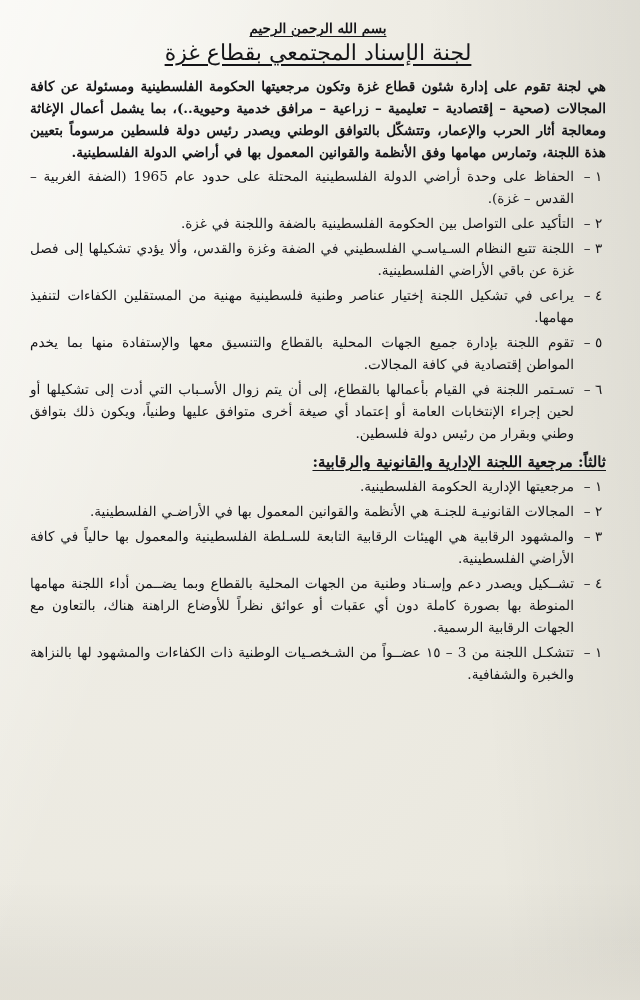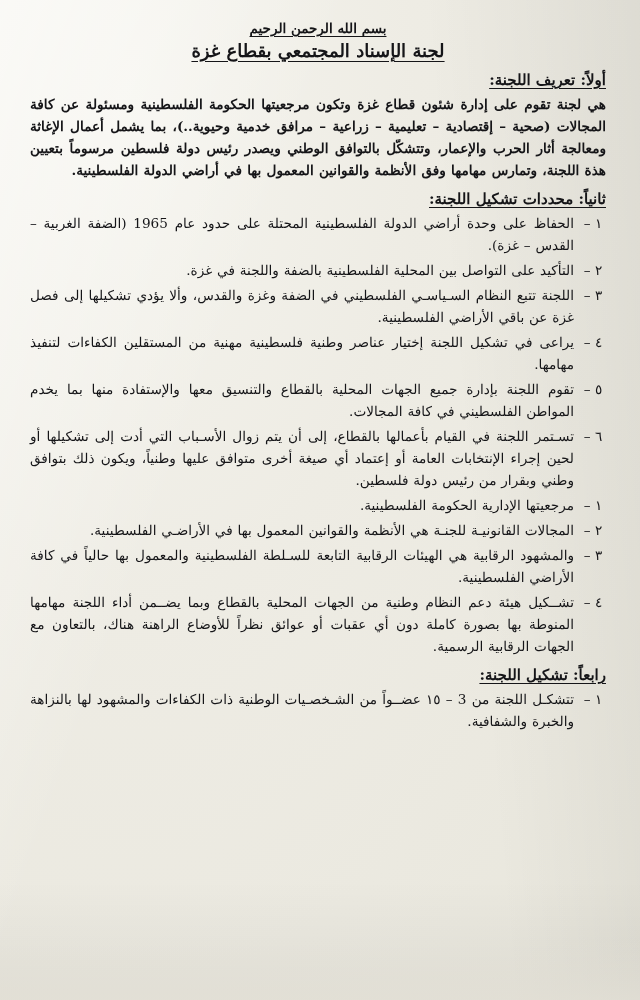--- a/index.html
+++ b/index.html
@@ -56,22 +56,22 @@
     font-size: 13.5px;
     font-weight: 700;
     letter-spacing: 0.3px;
     margin: 2px 0 4px 0;
     text-decoration: underline;
     text-underline-offset: 3px;
   }
   .doc-title {
     text-align: center;
     font-family: "DejaVu Serif", serif;
-    font-size: 18px;
-    font-weight: 700;
+    font-size: 22px;
+    font-weight: 400;
     letter-spacing: 1.2px;
     margin: 2px 0 10px 0;
     text-decoration: underline;
     text-underline-offset: 4px;
   }
 
   .section-head {
     font-family: "DejaVu Serif", serif;
     font-size: 15px;
     font-weight: 700;
@@ -128,71 +128,69 @@
 </style>
 </head>
 <body>
 
 <div class="page">
   <div class="content">
 
     <div class="basmala">بسم الله الرحمن الرحيم</div>
     <div class="doc-title">لجنة الإسناد المجتمعي بقطاع غزة</div>
 
-    <div class="section-head">أولاً: تعريف اللجنة:</div>
     <p class="para">هي لجنة تقوم على إدارة شئون قطاع غزة وتكون مرجعيتها الحكومة الفلسطينية ومسئولة عن كافة المجالات (صحية – إقتصادية – تعليمية – زراعية – مرافق خدمية وحيوية..)، بما يشمل أعمال الإغاثة ومعالجة أثار الحرب والإعمار، وتتشكّل بالتوافق الوطني ويصدر رئيس دولة فلسطين مرسوماً بتعيين هذة اللجنة، وتمارس مهامها وفق الأنظمة والقوانين المعمول بها في أراضي الدولة الفلسطينية.</p>
 
-    <div class="section-head">ثانياً: محددات تشكيل اللجنة:</div>
     <ol class="items">
       <li>
         <span class="num">١ –</span>
         <span class="itxt">الحفاظ على وحدة أراضي الدولة الفلسطينية المحتلة على حدود عام 1965 (الضفة الغربية – القدس – غزة).</span>
       </li>
       <li>
         <span class="num">٢ –</span>
-        <span class="itxt">التأكيد على التواصل بين المحلية الفلسطينية بالضفة واللجنة في غزة.</span>
+        <span class="itxt">التأكيد على التواصل بين الحكومة الفلسطينية بالضفة واللجنة في غزة.</span>
       </li>
       <li>
         <span class="num">٣ –</span>
         <span class="itxt">اللجنة تتبع النظام السـياسـي الفلسطيني في الضفة وغزة والقدس، وألا يؤدي تشكيلها إلى فصل غزة عن باقي الأراضي الفلسطينية.</span>
       </li>
       <li>
         <span class="num">٤ –</span>
         <span class="itxt">يراعى في تشكيل اللجنة إختيار عناصر وطنية فلسطينية مهنية من المستقلين الكفاءات لتنفيذ مهامها.</span>
       </li>
       <li>
         <span class="num">٥ –</span>
-        <span class="itxt">تقوم اللجنة بإدارة جميع الجهات المحلية بالقطاع والتنسيق معها والإستفادة منها بما يخدم المواطن الفلسطيني في كافة المجالات.</span>
+        <span class="itxt">تقوم اللجنة بإدارة جميع الجهات المحلية بالقطاع والتنسيق معها والإستفادة منها بما يخدم المواطن إقتصادية في كافة المجالات.</span>
       </li>
       <li>
         <span class="num">٦ –</span>
         <span class="itxt">تسـتمر اللجنة في القيام بأعمالها بالقطاع، إلى أن يتم زوال الأسـباب التي أدت إلى تشكيلها أو لحين إجراء الإنتخابات العامة أو إعتماد أي صيغة أخرى متوافق عليها وطنياً، ويكون ذلك بتوافق وطني وبقرار من رئيس دولة فلسطين.</span>
       </li>
     </ol>
 
+    <div class="section-head">ثالثاً: مرجعية اللجنة الإدارية والقانونية والرقابية:</div>
     <ol class="items">
       <li>
         <span class="num">١ –</span>
         <span class="itxt">مرجعيتها الإدارية الحكومة الفلسطينية.</span>
       </li>
       <li>
         <span class="num">٢ –</span>
         <span class="itxt">المجالات القانونيـة للجنـة هي الأنظمة والقوانين المعمول بها في الأراضـي الفلسطينية.</span>
       </li>
       <li>
         <span class="num">٣ –</span>
         <span class="itxt">والمشهود الرقابية هي الهيئات الرقابية التابعة للسـلطة الفلسطينية والمعمول بها حالياً في كافة الأراضي الفلسطينية.</span>
       </li>
       <li>
         <span class="num">٤ –</span>
-        <span class="itxt">تشــكيل هيئة دعم النظام وطنية من الجهات المحلية بالقطاع وبما يضــمن أداء اللجنة مهامها المنوطة بها بصورة كاملة دون أي عقبات أو عوائق نظراً للأوضاع الراهنة هناك، بالتعاون مع الجهات الرقابية الرسمية.</span>
+        <span class="itxt">تشــكيل ويصدر دعم وإسـناد وطنية من الجهات المحلية بالقطاع وبما يضــمن أداء اللجنة مهامها المنوطة بها بصورة كاملة دون أي عقبات أو عوائق نظراً للأوضاع الراهنة هناك، بالتعاون مع الجهات الرقابية الرسمية.</span>
       </li>
     </ol>
 
-    <div class="section-head">رابعاً: تشكيل اللجنة:</div>
     <ol class="items">
       <li>
         <span class="num">١ –</span>
         <span class="itxt">تتشكـل اللجنة من 3 – ١٥ عضــواً من الشـخصـيات الوطنية ذات الكفاءات والمشهود لها بالنزاهة والخبرة والشفافية.</span>
       </li>
     </ol>
 
   </div>
 </div>
 

